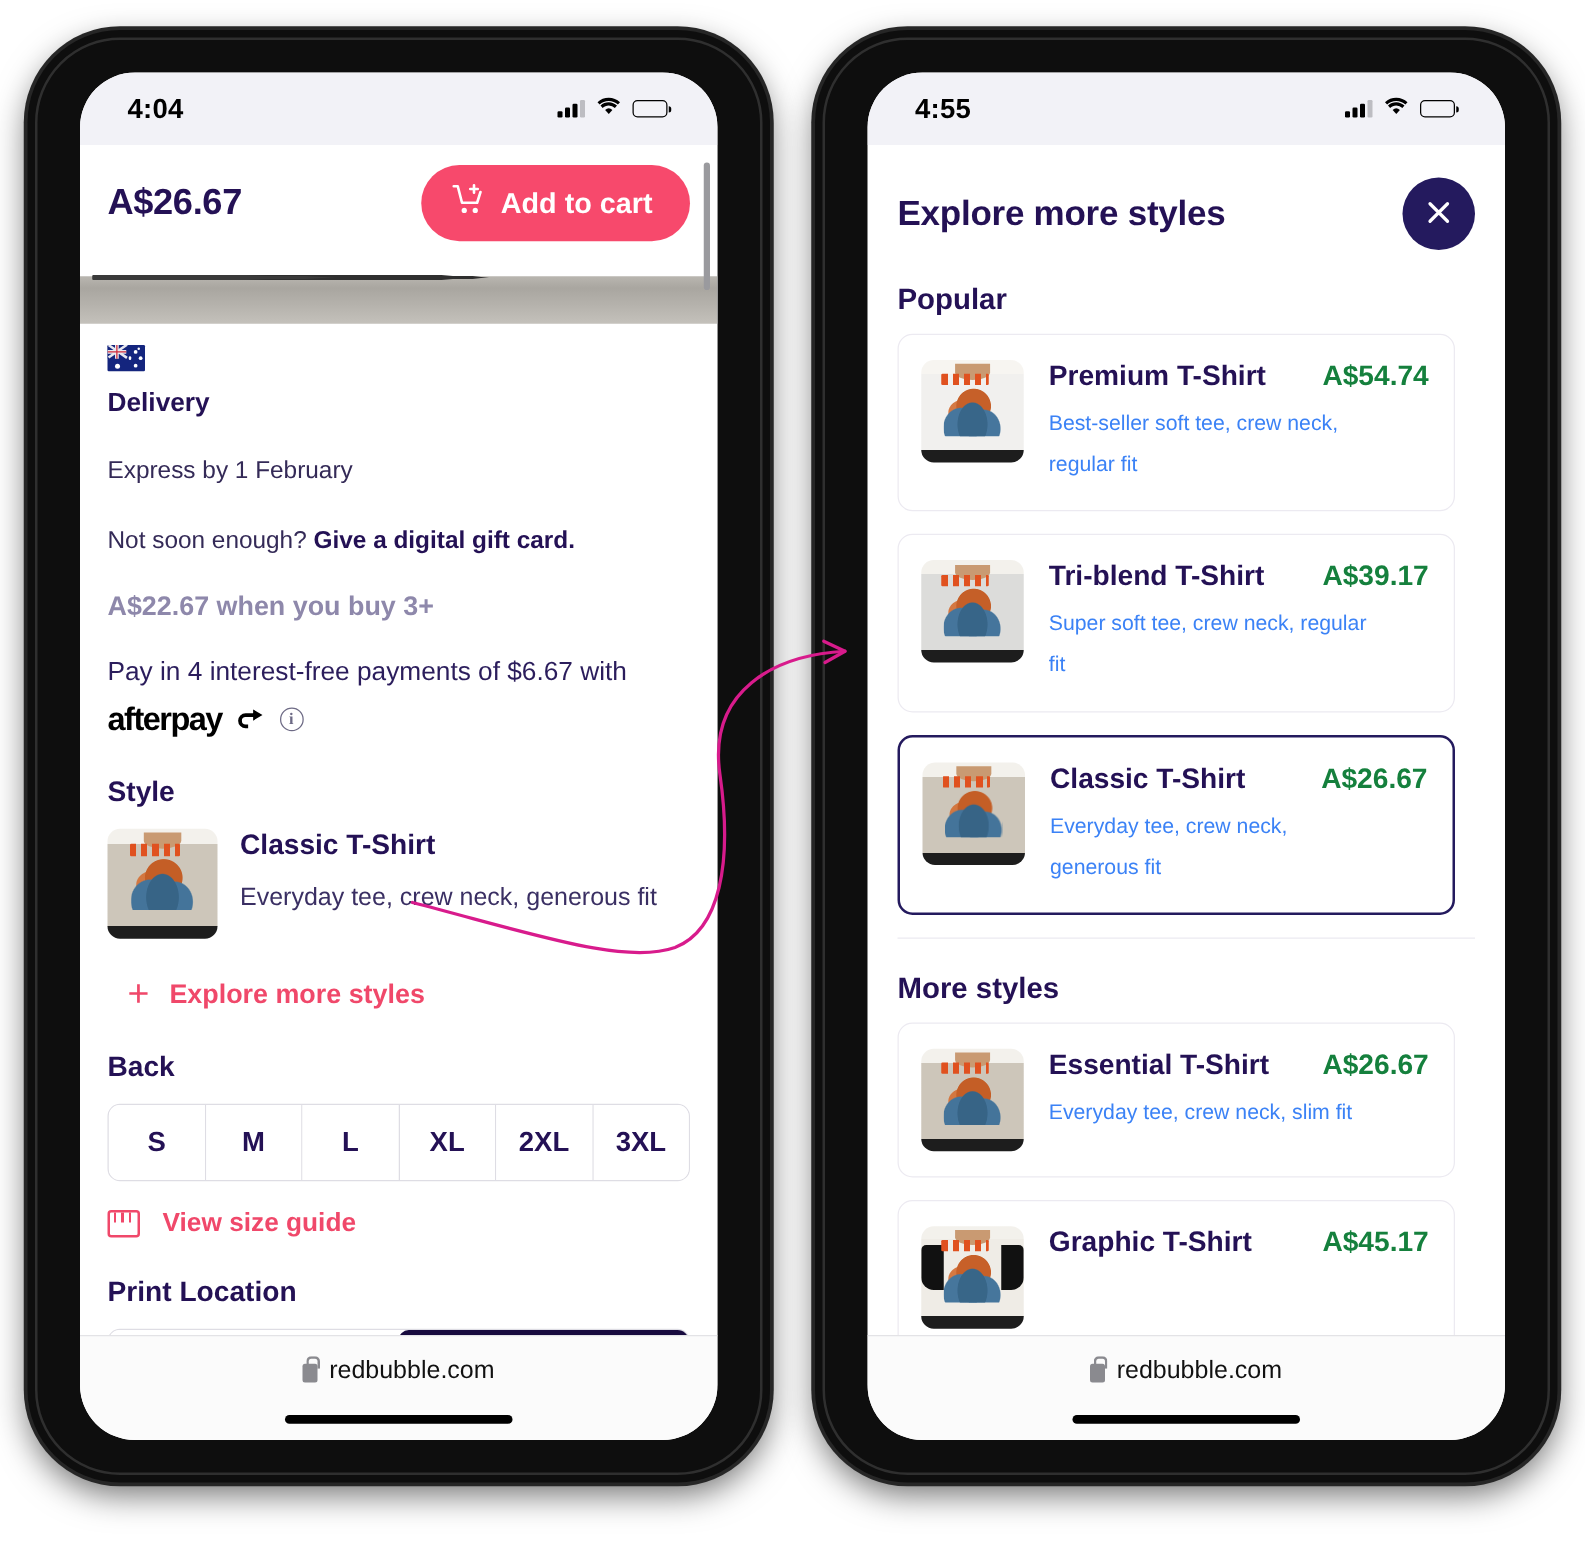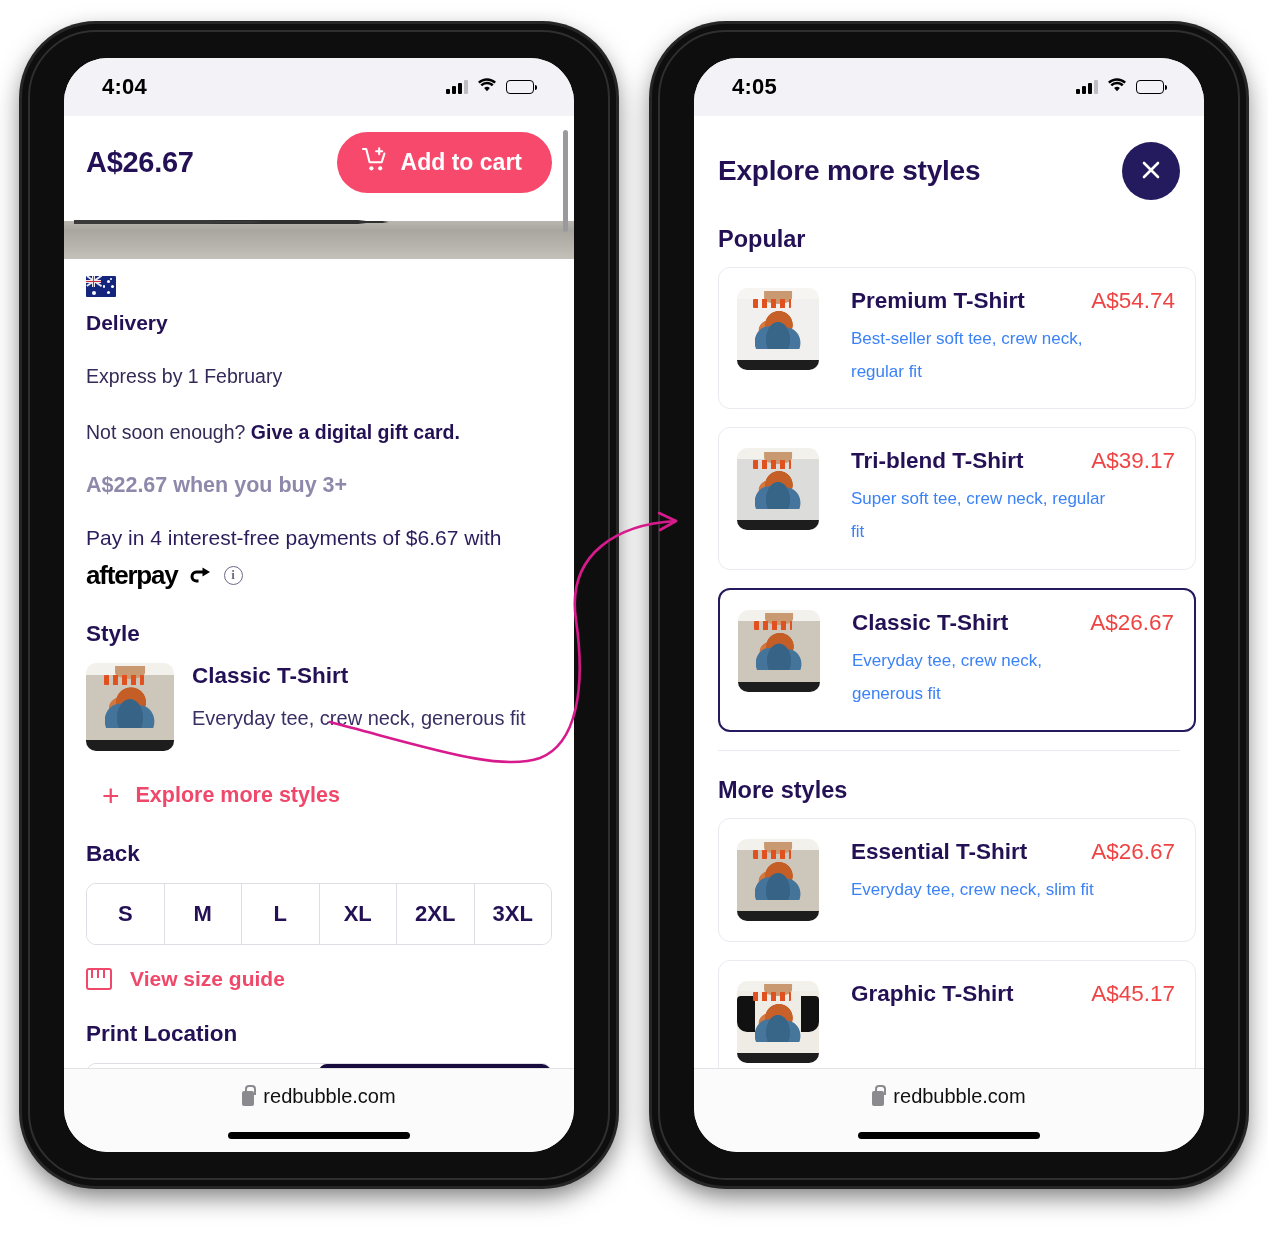--- a/index.html
+++ b/index.html
@@ -259,30 +259,30 @@
     display: flex; align-items: center; justify-content: space-between;
     padding: 26px 24px 0 24px;
   }
   .sheet-title { font-size: 28px; font-weight: 700; color: #241155; letter-spacing: -.2px; }
   .close-btn {
     width: 58px; height: 58px; border-radius: 50%; background: #241a5e;
     border: none; cursor: pointer; display: flex; align-items: center; justify-content: center;
   }
   .group-head { font-size: 23.5px; font-weight: 700; color: #241155; padding: 0 24px; margin: 26px 0 14px; }
   .pcard {
-    margin: 0 8px 18px 24px; border: 1.5px solid #eceaf1; border-radius: 12px;
-    display: flex; gap: 32px; padding: 20px 20px 20px 18px; align-items: flex-start;
+    margin: 0 40px 18px 24px; border: 1.5px solid #eceaf1; border-radius: 12px;
+    display: flex; gap: 20px; padding: 20px 20px 20px 18px; align-items: flex-start;
     background: #fff; cursor: pointer;
   }
   .pcard.selected { border: 2.4px solid #241a5e; }
   .pcard .thumb { width: 82px; height: 82px; }
   .pcard-main { flex: 1 1 auto; min-width: 0; }
   .pcard-top { display: flex; align-items: flex-start; justify-content: space-between; gap: 12px; }
   .pcard-name { font-size: 22.5px; font-weight: 700; color: #241155; }
-  .pcard-price { font-size: 22.5px; font-weight: 400; color: #ef4444; white-space: nowrap; }
+  .pcard-price { font-size: 22.5px; font-weight: 700; color: #15803d; white-space: nowrap; }
   .pcard-desc { font-size: 17px; color: #3b82f6; line-height: 1.95; margin-top: 8px; max-width: 260px; }
   .divider { height: 1px; background: #eceaf1; margin: 10px 24px 0 24px; }
 
   
   .anno { position: absolute; inset: 0; pointer-events: none; }
 </style>
 </head>
 <body>
 
 <div class="stage">
@@ -422,21 +422,21 @@
         </div>
         <div class="home-ind"></div>
       </div>
     </div>
   </div>
 
   <div class="phone" id="phone-right">
     <div class="screen">
 
       <div class="statusbar">
-        <div class="clock">4:05</div>
+        <div class="clock">4:55</div>
         <div class="sb-icons">
           <span class="bars">
               <i></i>
               <i></i>
               <i></i>
               <i></i>
             </span>
           <span>
             <svg width="22" height="16" viewBox="0 0 22 16">
                 <path d="M11 14.2 8.1 10.9a4.4 4.4 0 0 1 5.8 0Z" fill="#000"></path>

